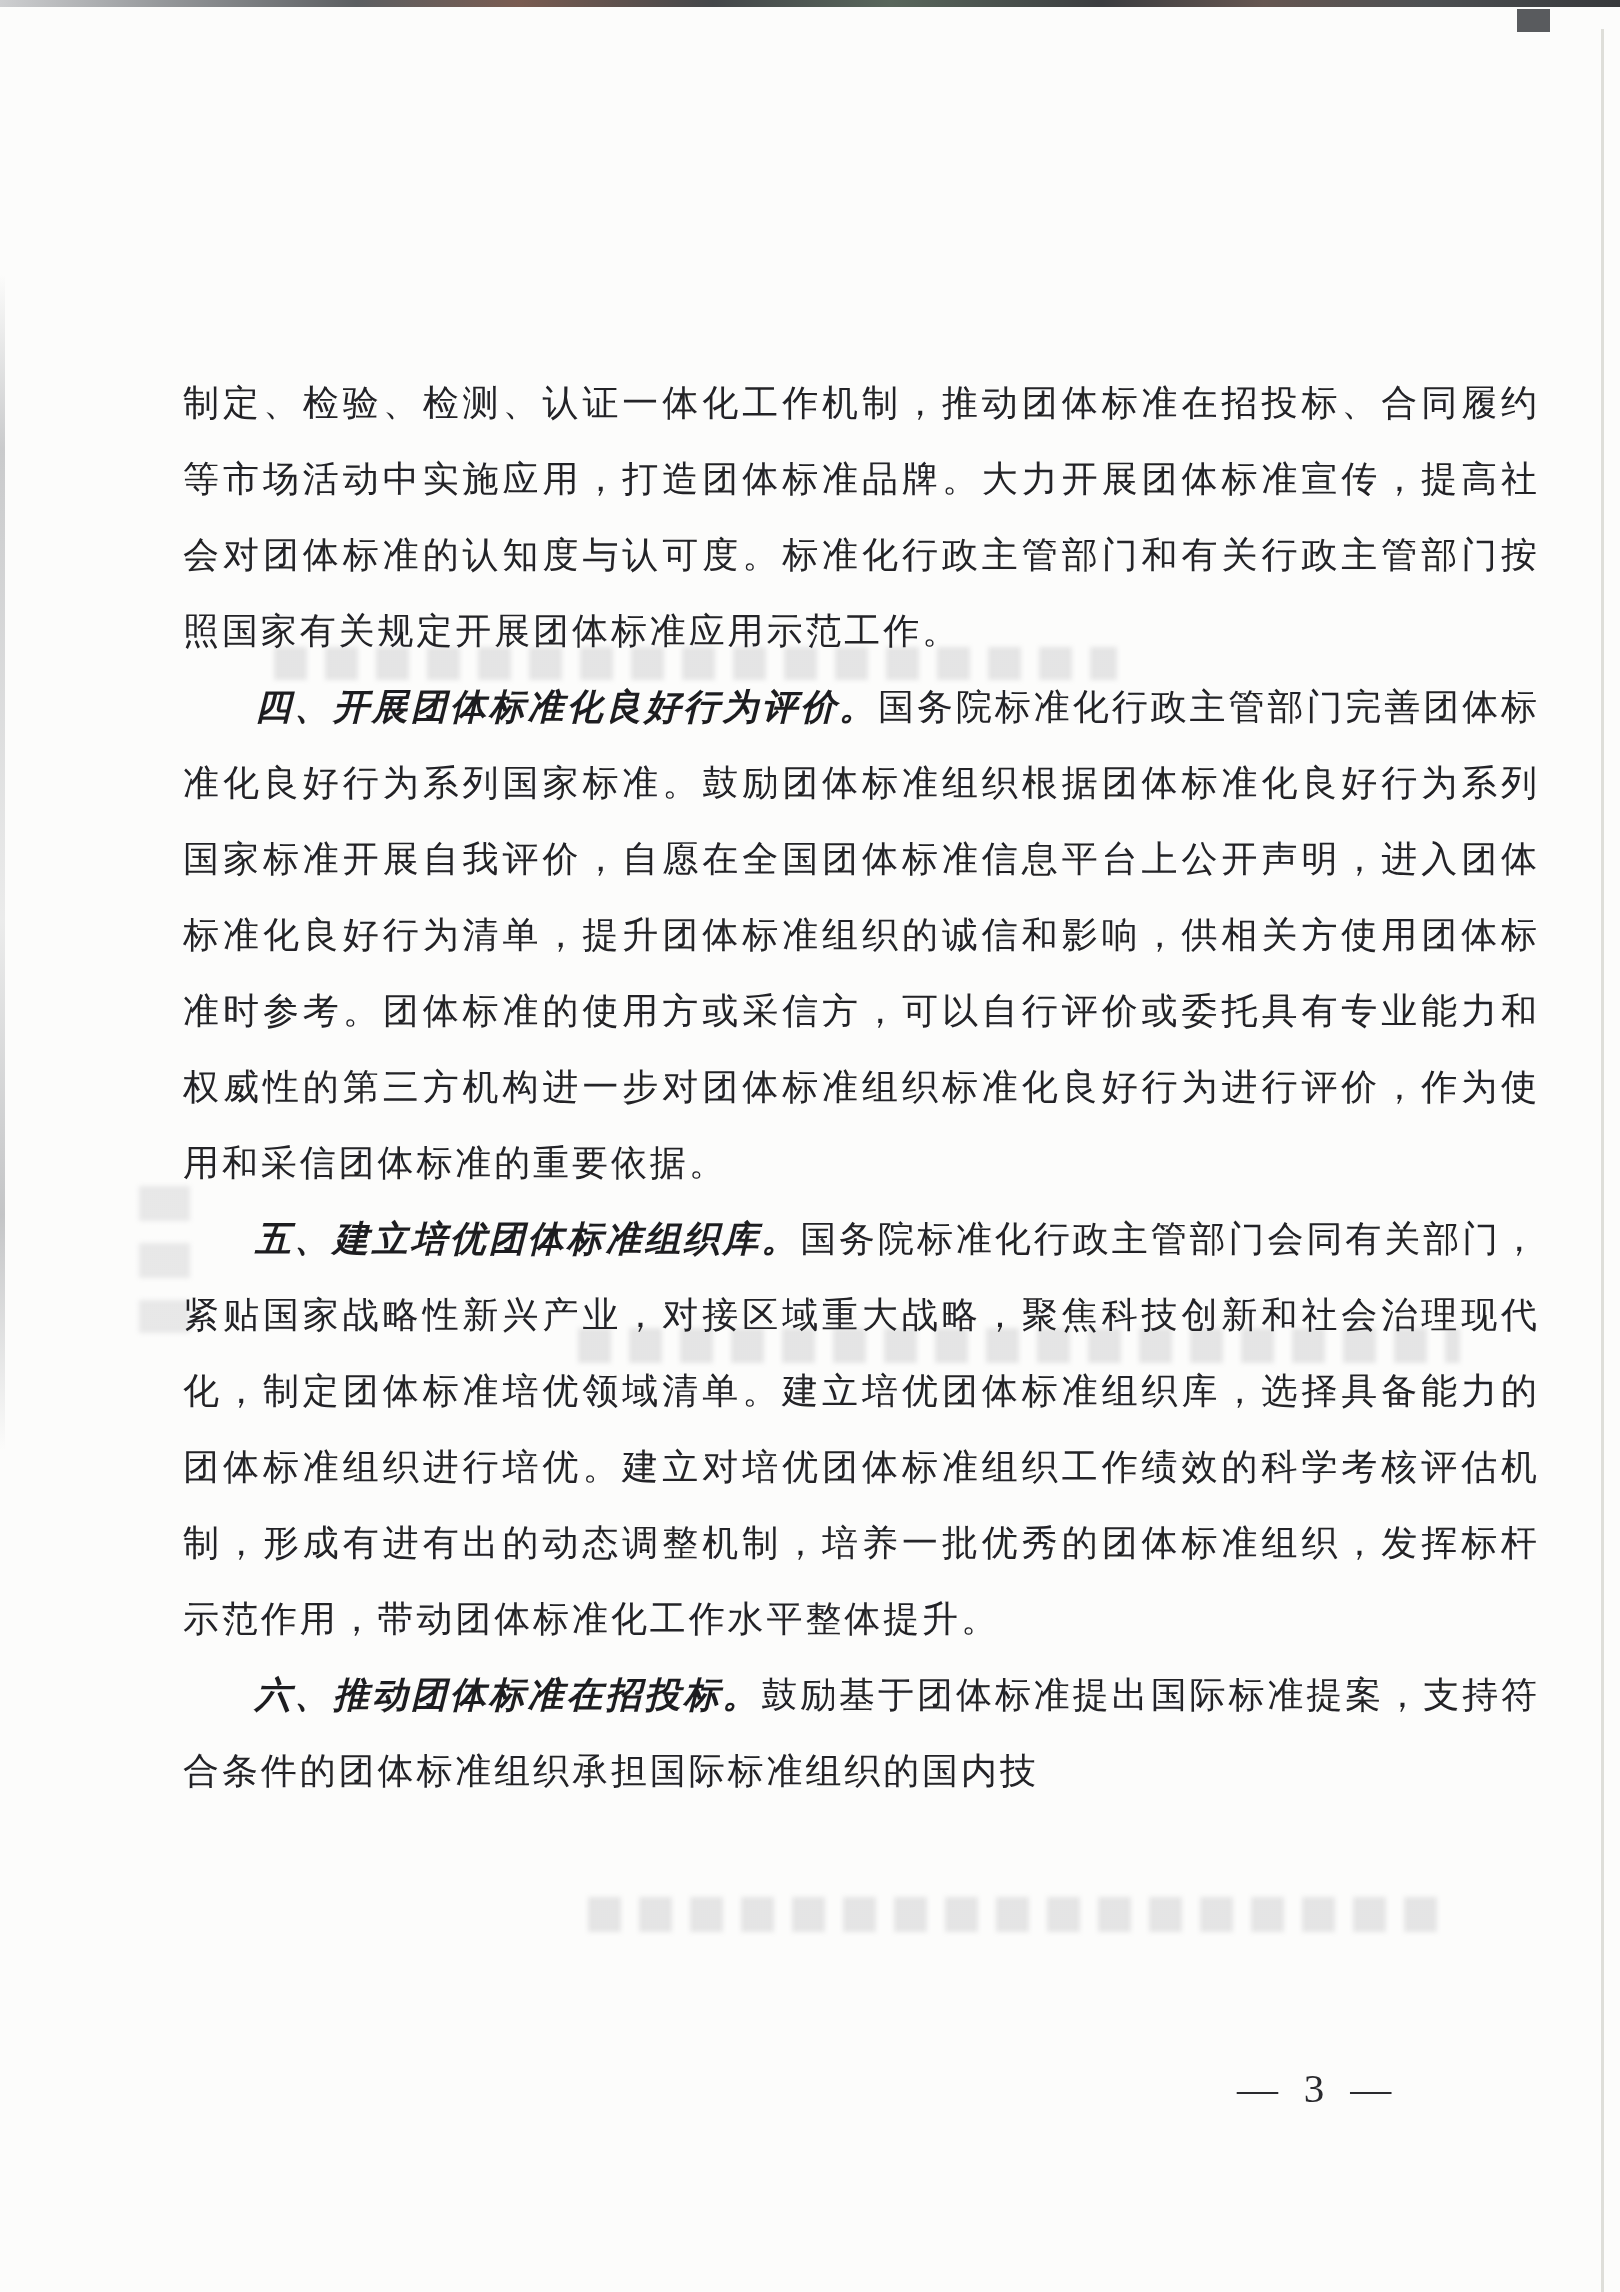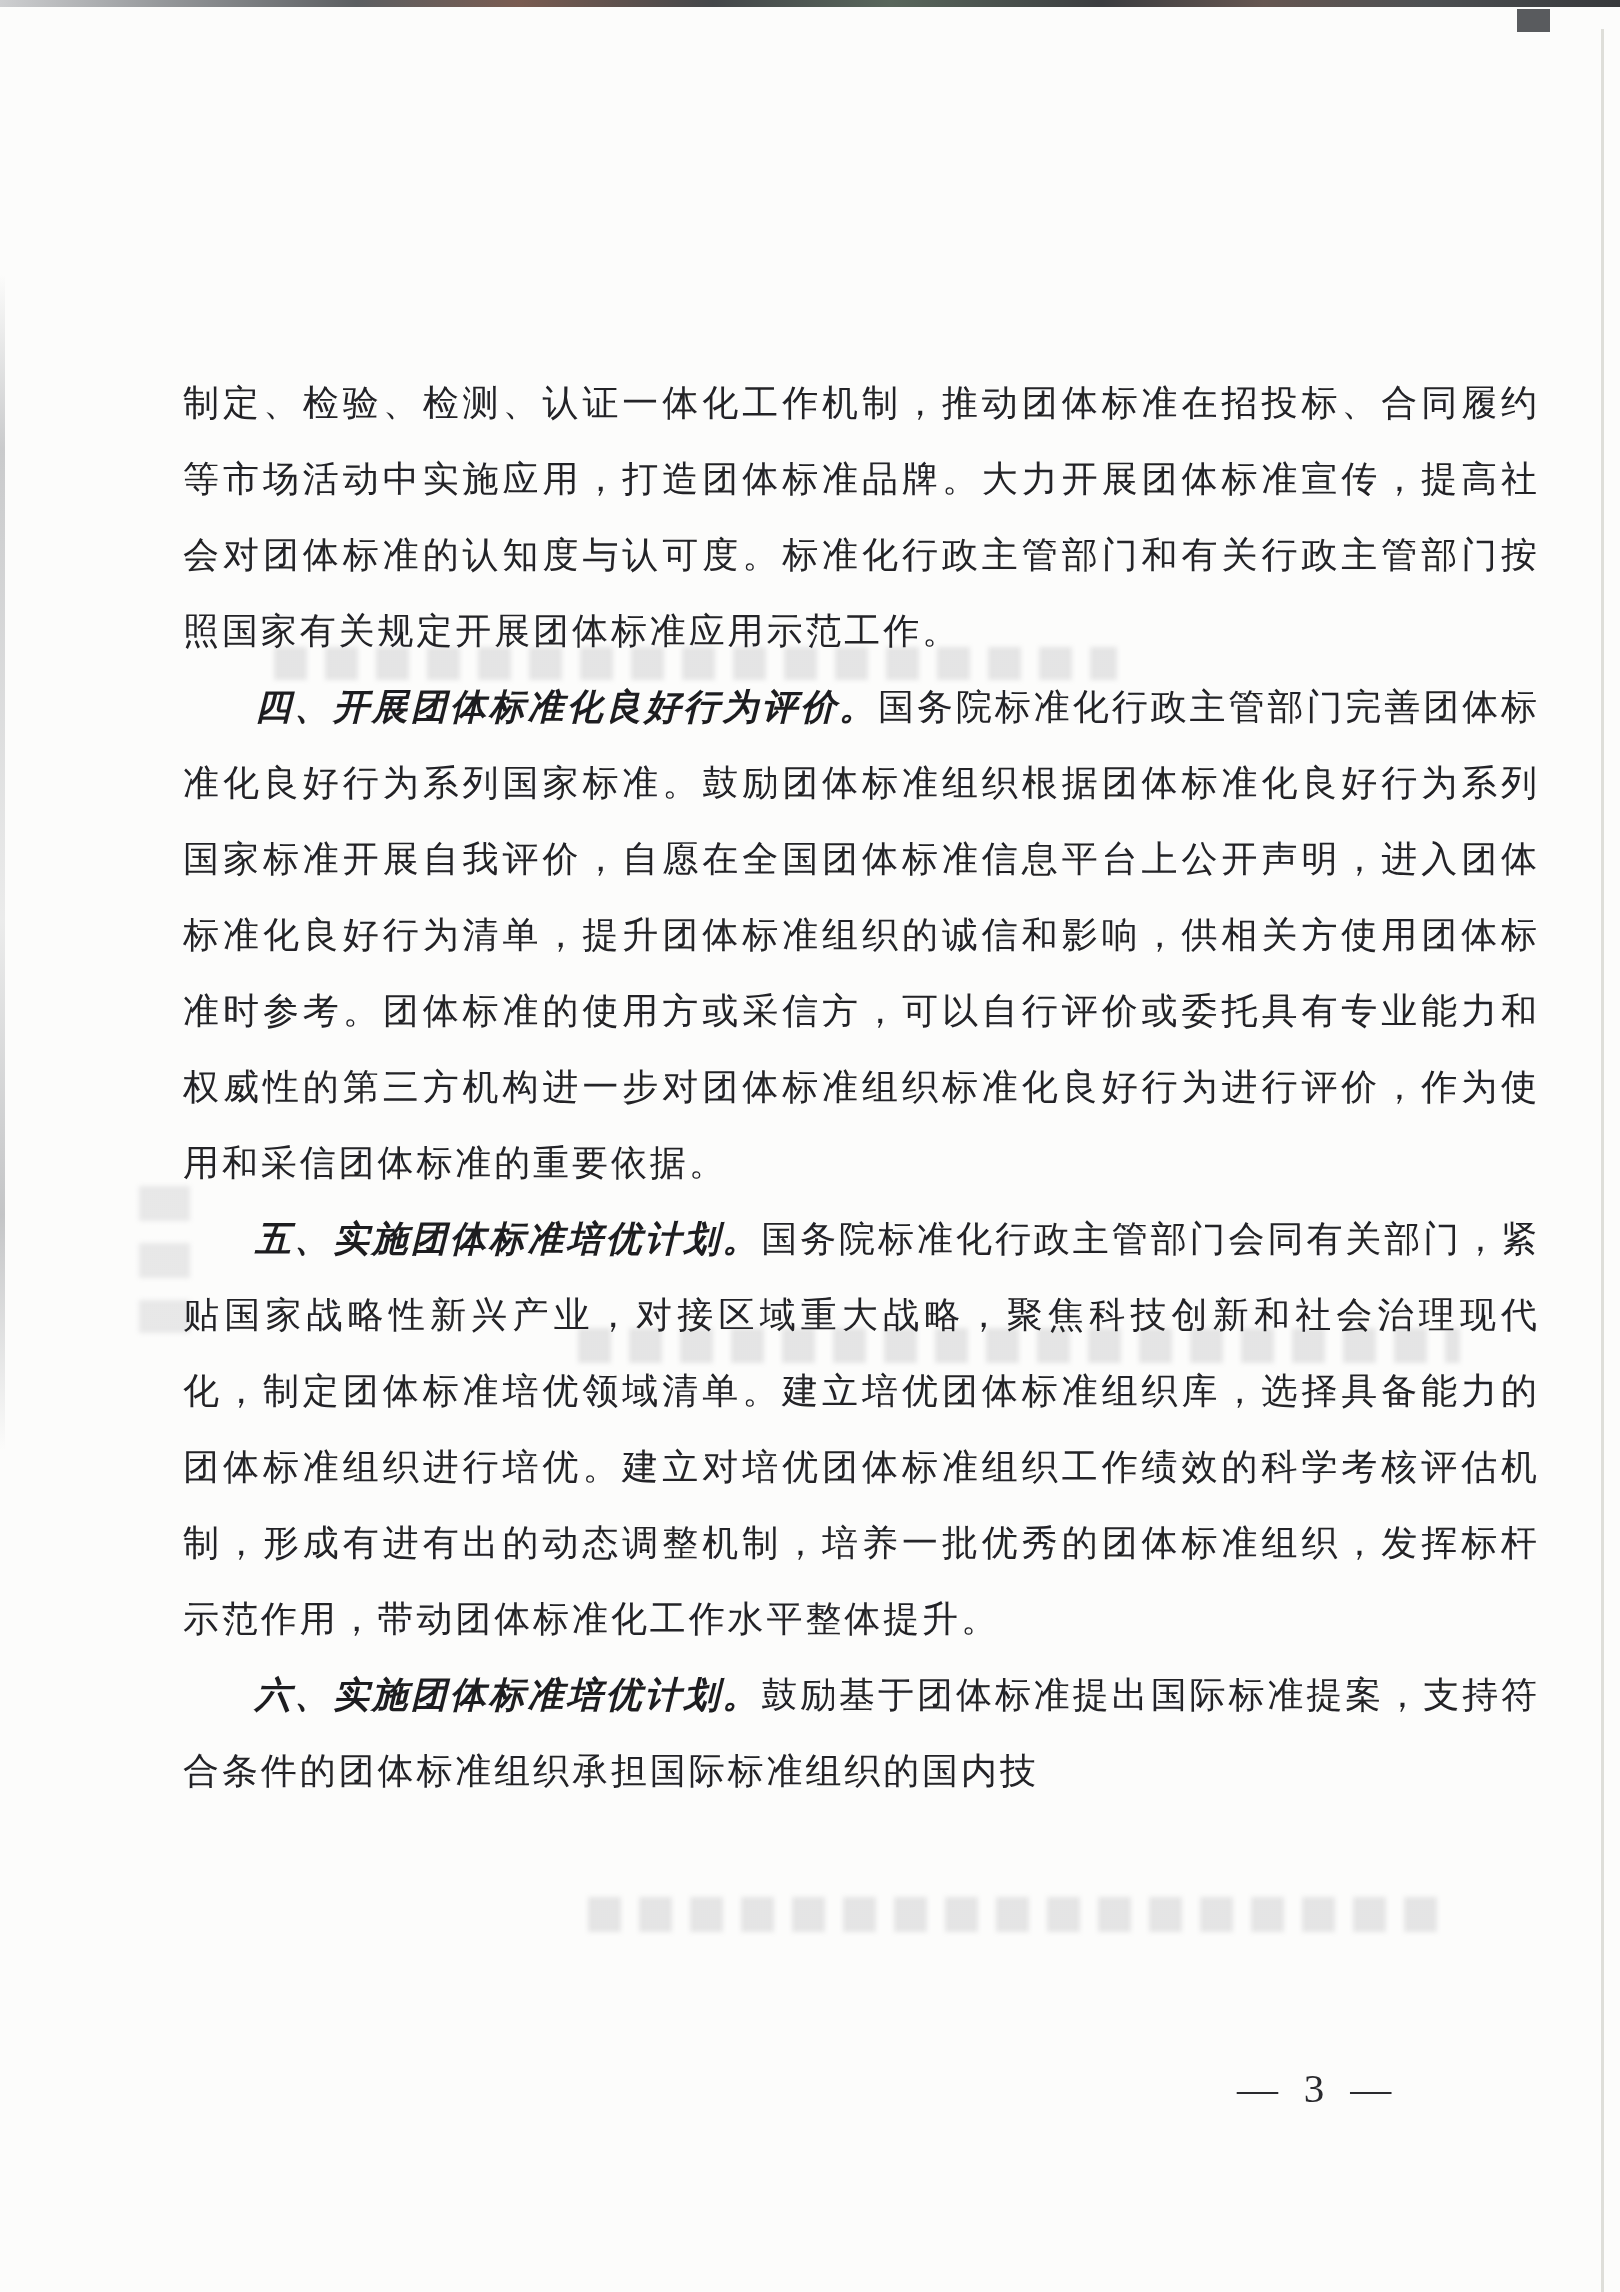--- a/index.html
+++ b/index.html
@@ -117,22 +117,22 @@
   <div class="ghost ghost-2"></div>
   <div class="ghost ghost-3"></div>
   <div class="ghost ghost-4"></div>
 
   <main class="text-block">
 
     <p class="para no-indent"><span>制定、检验、检测、认证一体化工作机制，推动团体标准在招投标、合同履约等市场活动中实施应用，打造团体标准品牌。大力开展团体标准宣传，提高社会对团体标准的认知度与认可度。标准化行政主管部门和有关行政主管部门按照国家有关规定开展团体标准应用示范工作。</span></p>
 
     <p class="para"><span class="head">四、开展团体标准化良好行为评价。</span><span>国务院标准化行政主管部门完善团体标准化良好行为系列国家标准。鼓励团体标准组织根据团体标准化良好行为系列国家标准开展自我评价，自愿在全国团体标准信息平台上公开声明，进入团体标准化良好行为清单，提升团体标准组织的诚信和影响，供相关方使用团体标准时参考。团体标准的使用方或采信方，可以自行评价或委托具有专业能力和权威性的第三方机构进一步对团体标准组织标准化良好行为进行评价，作为使用和采信团体标准的重要依据。</span></p>
 
-    <p class="para"><span class="head">五、实施团体标准培优计划。</span><span>国务院标准化行政主管部门会同有关部门，紧贴国家战略性新兴产业，对接区域重大战略，聚焦科技创新和社会治理现代化，制定团体标准培优领域清单。建立培优团体标准组织库，选择具备能力的团体标准组织进行培优。建立对培优团体标准组织工作绩效的科学考核评估机制，形成有进有出的动态调整机制，培养一批优秀的团体标准组织，发挥标杆示范作用，带动团体标准化工作水平整体提升。</span></p>
+    <p class="para"><span class="head">五、建立培优团体标准组织库。</span><span>国务院标准化行政主管部门会同有关部门，紧贴国家战略性新兴产业，对接区域重大战略，聚焦科技创新和社会治理现代化，制定团体标准培优领域清单。建立培优团体标准组织库，选择具备能力的团体标准组织进行培优。建立对培优团体标准组织工作绩效的科学考核评估机制，形成有进有出的动态调整机制，培养一批优秀的团体标准组织，发挥标杆示范作用，带动团体标准化工作水平整体提升。</span></p>
 
-    <p class="para"><span class="head">六、实施团体标准培优计划。</span><span>鼓励基于团体标准提出国际标准提案，支持符合条件的团体标准组织承担国际标准组织的国内技</span></p>
+    <p class="para"><span class="head">六、推动团体标准在招投标。</span><span>鼓励基于团体标准提出国际标准提案，支持符合条件的团体标准组织承担国际标准组织的国内技</span></p>
 
   </main>
 
   <div class="page-number">— 3 —</div>
 
 </div>
 
 
 </body></html>

